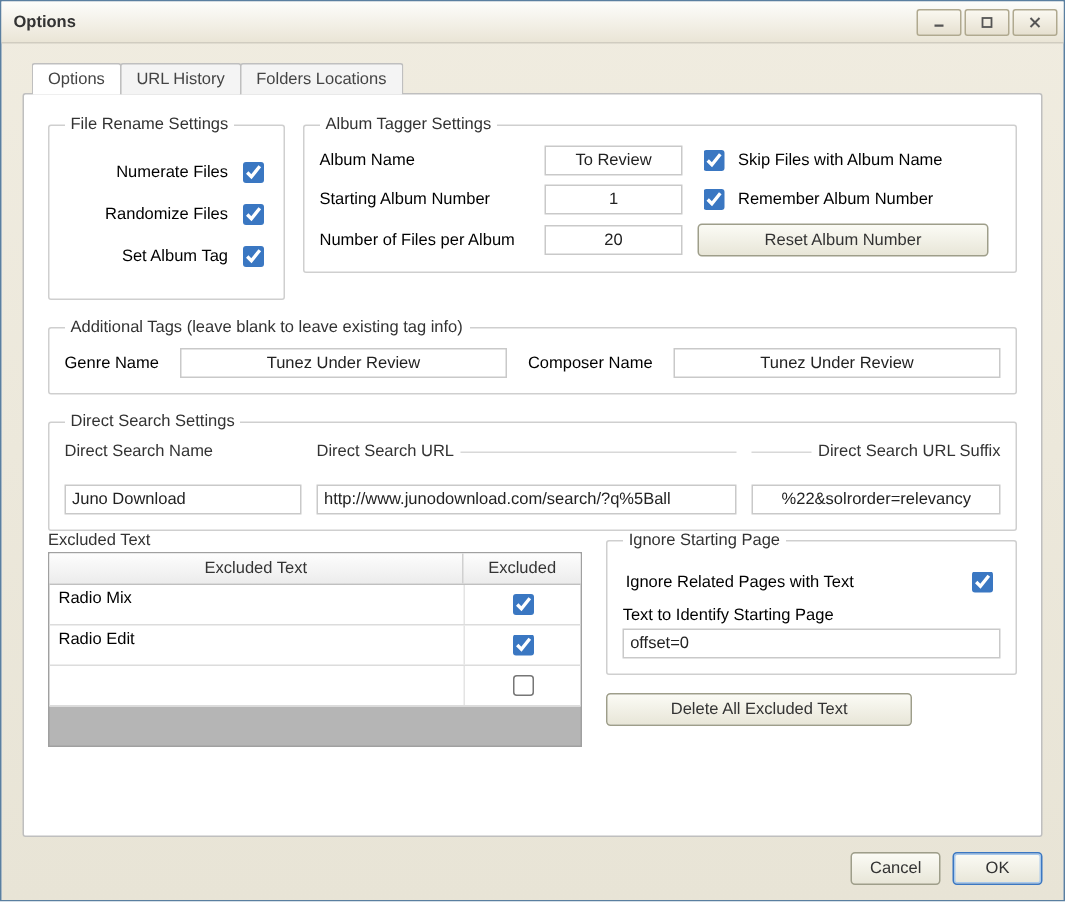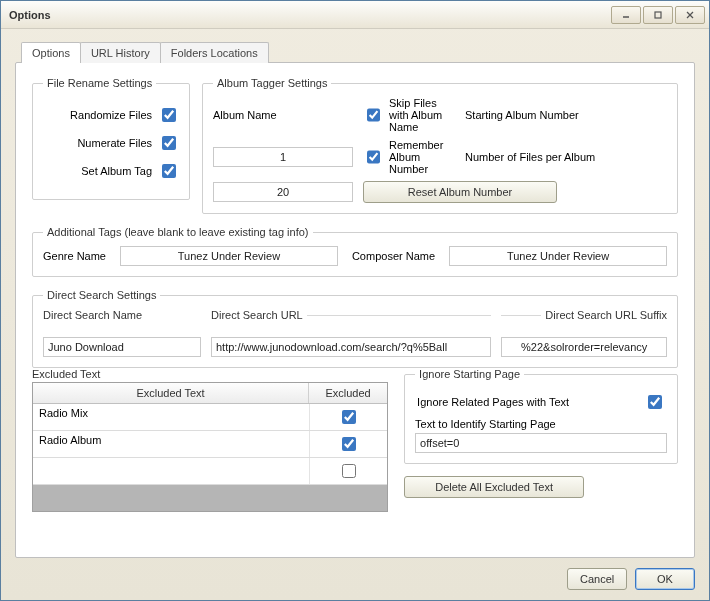--- a/index.html
+++ b/index.html
@@ -85,38 +85,39 @@
       <div class="tab">Folders Locations</div>
     </div>
 
     <div class="tabpanel">
 
       <div class="toprow">
         <div class="rename">
           <fieldset>
             <legend>File Rename Settings</legend>
             <div class="row">
+                <span>Numerate Files</span>
+                <input type="checkbox" checked="" style="">
+              </div>
+            <div class="row">
                 <span>Randomize Files</span>
-                <input type="checkbox" checked="" style="">
-              </div>
-            <div class="row">
-                <span>Numerate Files</span>
                 <input type="checkbox" checked="" style="">
               </div>
             <div class="row">
                 <span>Set Album Tag</span>
                 <input type="checkbox" checked="" style="">
               </div>
           </fieldset>
         </div>
         <div class="tagger" style="flex:1">
           <fieldset>
             <legend>Album Tagger Settings</legend>
             <div class="grid">
               <div class="tlabel">Album Name</div>
+              <input type="text" class="ctr" value="To Review" style="">
               <div class="row">
                   <input type="checkbox" checked="" style="">
                   <span>Skip Files with Album Name</span>
                 </div>
 
               <div class="tlabel">Starting Album Number</div>
               <input type="text" class="ctr" value="1" style="">
               <div class="row">
                   <input type="checkbox" checked="" style="">
                   <span>Remember Album Number</span>
@@ -177,42 +178,42 @@
             <div class="gridinner">
               <div class="ghead">
                 <div class="gh1">Excluded Text</div>
                 <div class="gh2">Excluded</div>
               </div>
               <div class="grow">
                 <div class="gc1">Radio Mix</div>
                 <div class="gc2"><input type="checkbox" checked="" style=""></div>
               </div>
               <div class="grow">
-                <div class="gc1">Radio Album</div>
+                <div class="gc1">Radio Edit</div>
                 <div class="gc2"><input type="checkbox" checked="" style=""></div>
               </div>
               <div class="grow">
                 <div class="gc1"></div>
                 <div class="gc2"><input type="checkbox" style=""></div>
               </div>
             </div>
           </div>
         </div>
 
         <div class="rightcol">
           <fieldset class="ignore">
             <legend>Ignore Starting Page</legend>
             <div class="row" style="justify-content:space-between;margin:4px 2px">
               <span>Ignore Related Pages with Text</span>
               <input type="checkbox" checked="" style="">
             </div>
             <div style="margin-top:6px">Text to Identify Starting Page</div>
             <input type="text" style="width: 100%; margin-top: 3px;" value="offset=0">
           </fieldset>
-          <div><button class="btn" style="width:180px">Delete All Excluded Text</button></div>
+          <div><button class="btn" style="width:204px">Delete All Excluded Text</button></div>
         </div>
       </div>
 
     </div>
 
     <div class="dlgbtns">
       <button class="btn">Cancel</button>
       <button class="btn primary">OK</button>
     </div>
   </div>

